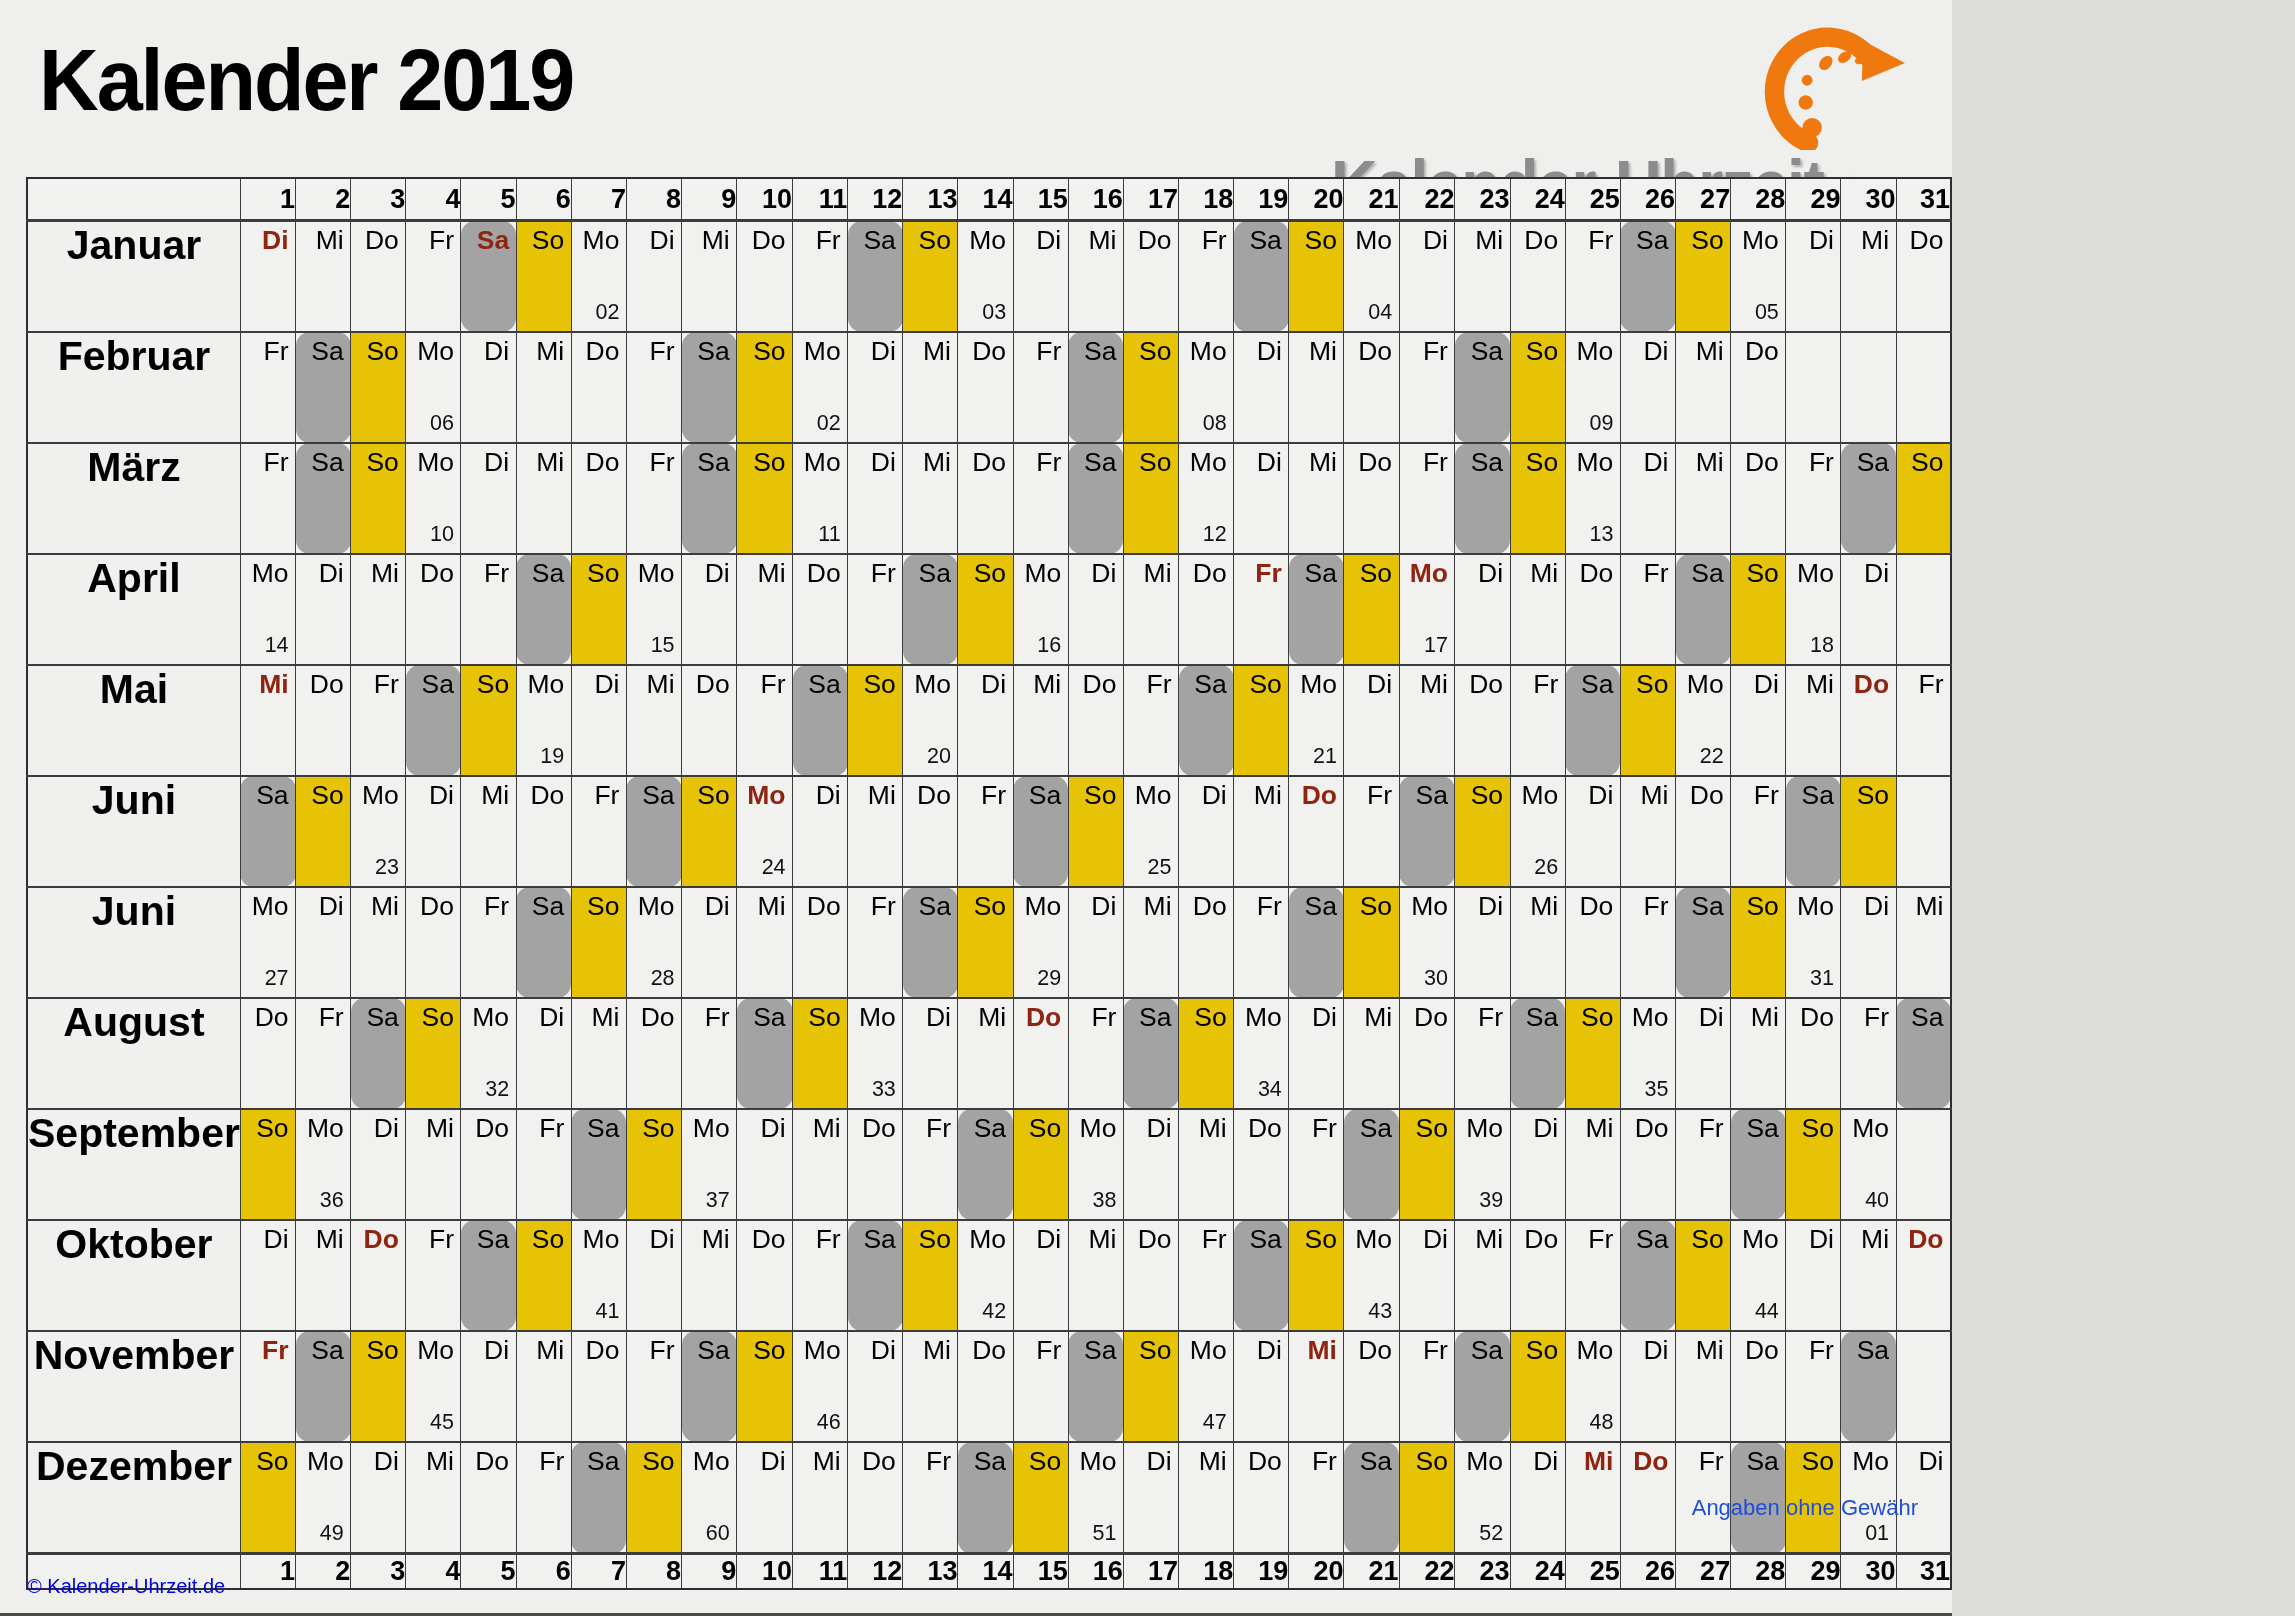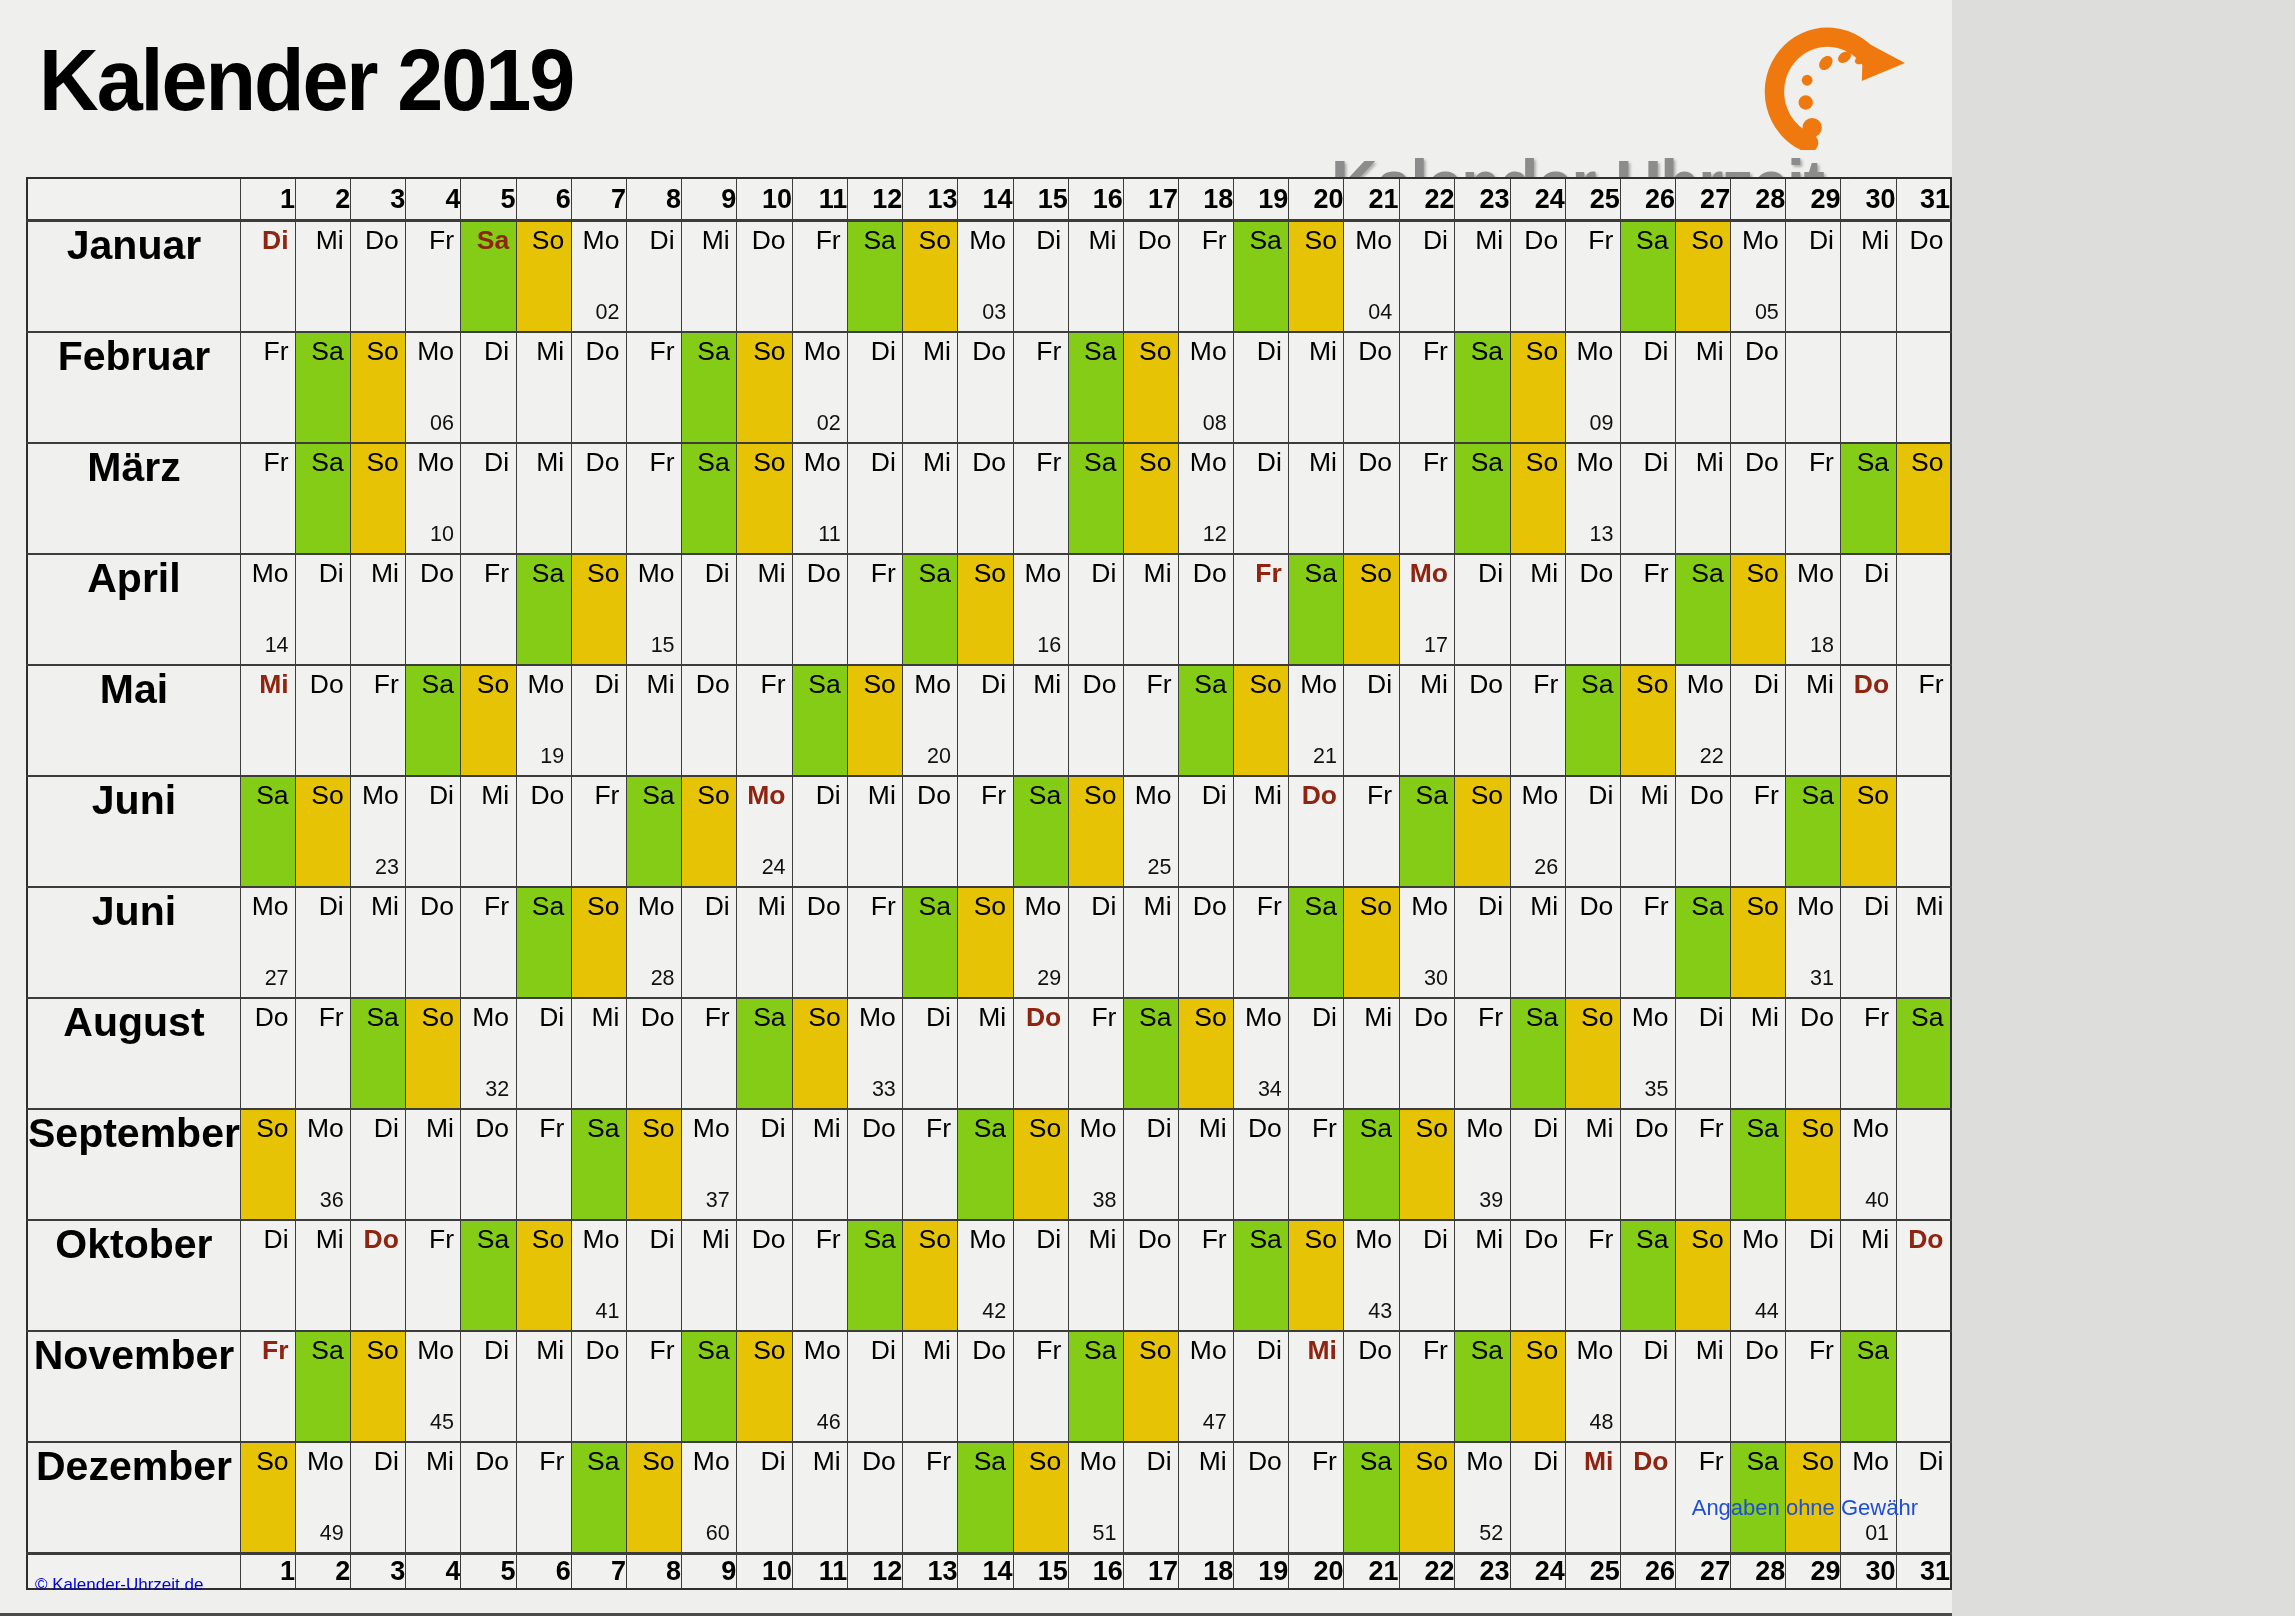--- a/index.html
+++ b/index.html
@@ -32,29 +32,29 @@
   tr.hdr td, tr.bot td { vertical-align:middle; }
   tr.hdr td { height:40px; border-bottom-width:3.6px; }
   tr.bot td { height:33px; border-top-width:3.6px; }
   tr.monthrow td { height:109px; border-top-width:2.9px; border-bottom-width:2.9px; }
   td.hnum { font-size:27px; font-weight:bold; text-align:right; padding-right:7.2px; background:#F1F1EF; }
   td.mname {
     font-size:41px; font-weight:bold; text-align:center; vertical-align:middle;
     background:#F0F0EE;
   }
   td.dcell { background:#F1F1EF; }
-  td.dcell.sat { background:#84cc16; }
+  td.dcell.sat { background:#a3a3a3;border-radius:14px; }
   td.dcell.sun { background:#E7C306; }
   .cellbox { display:flex; flex-direction:column; justify-content:space-between; height:109px; }
   .wd { align-self:flex-end; font-size:26.5px; line-height:1.1; margin:4.3px 6.5px 0 0; }
   .wd.hol { color:#8F2411; font-weight:bold; }
   .wk { align-self:flex-end; font-size:21.5px; color:#111; margin:0 6.5px 5.7px 0; }
   
   .footer-left {
-    position:absolute; left:35px; top:1575px; font-size:17px; color:#0000E6;
+    position:absolute; left:27px; top:1575px; font-size:20px; color:#0000E6;
   }
   .footer-right {
     position:absolute; right:34px; top:1495px; font-size:22px; color:#1d4ed8;
   }
   .bottom-edge { position:absolute; left:0; bottom:0; width:100%; height:3.6px; background:#4B4B4A; }
 </style>
 </head>
 <body>
 
 <div class="page">

